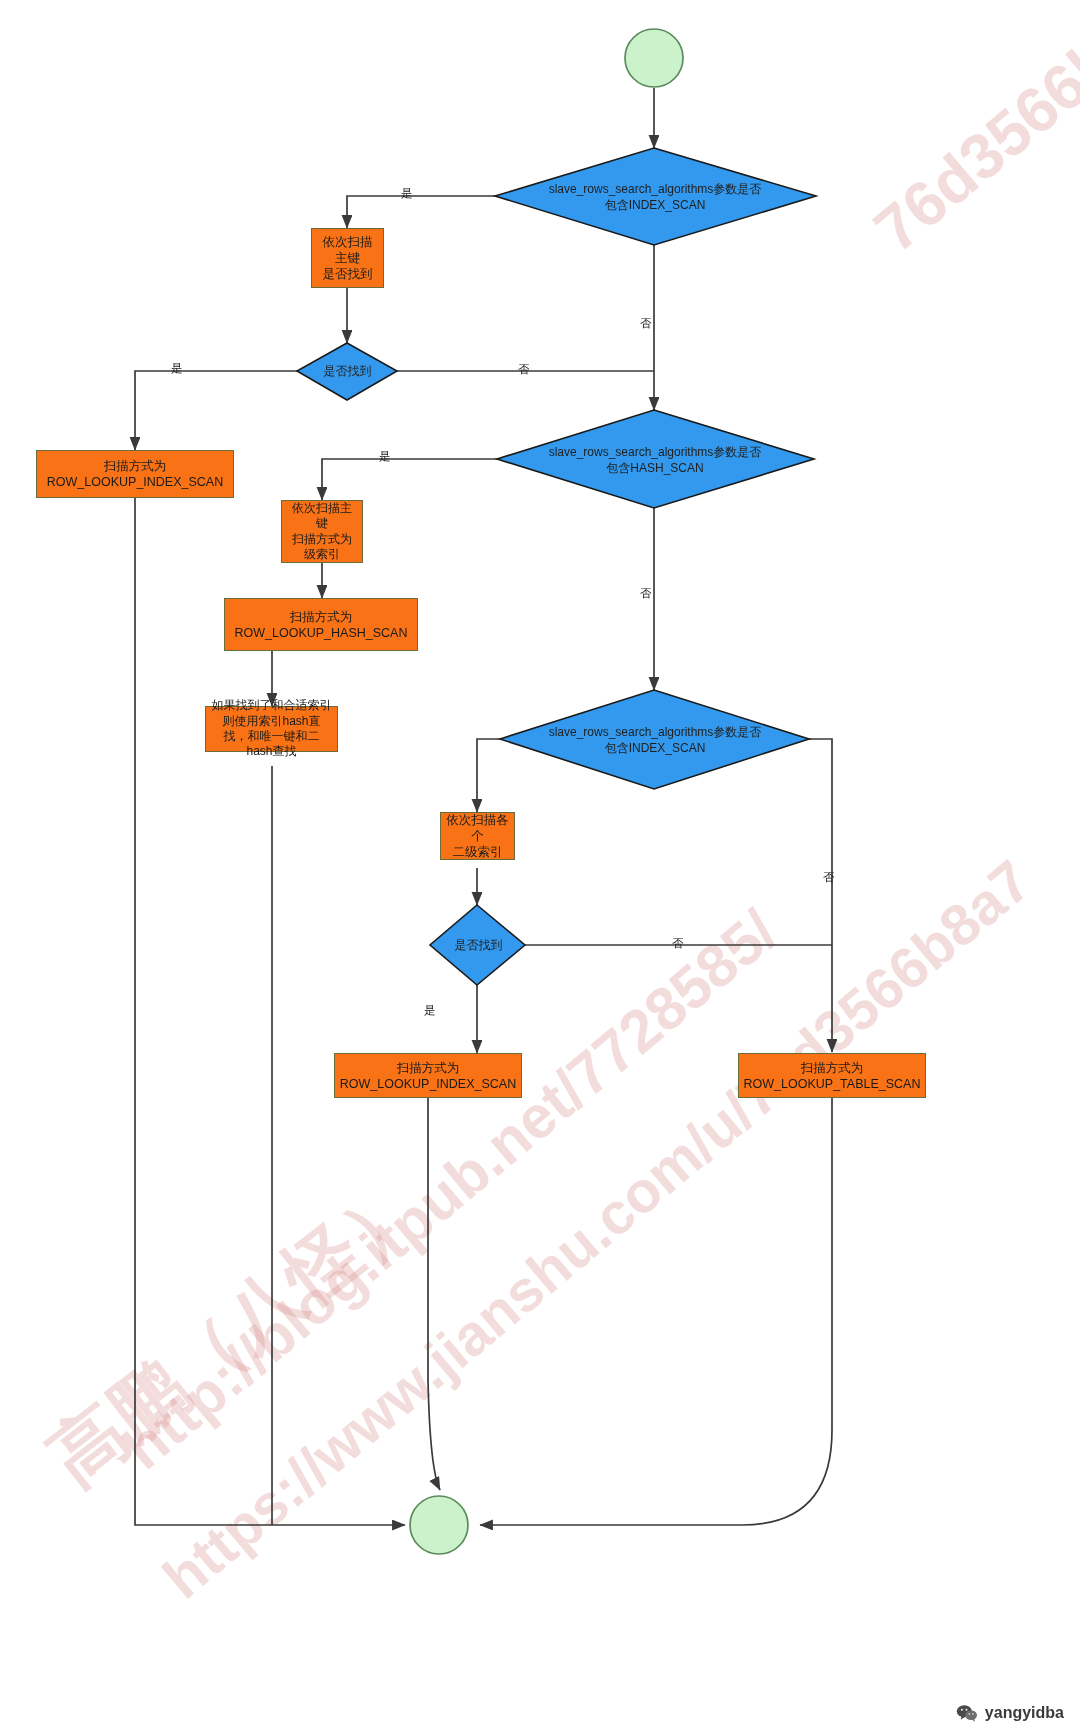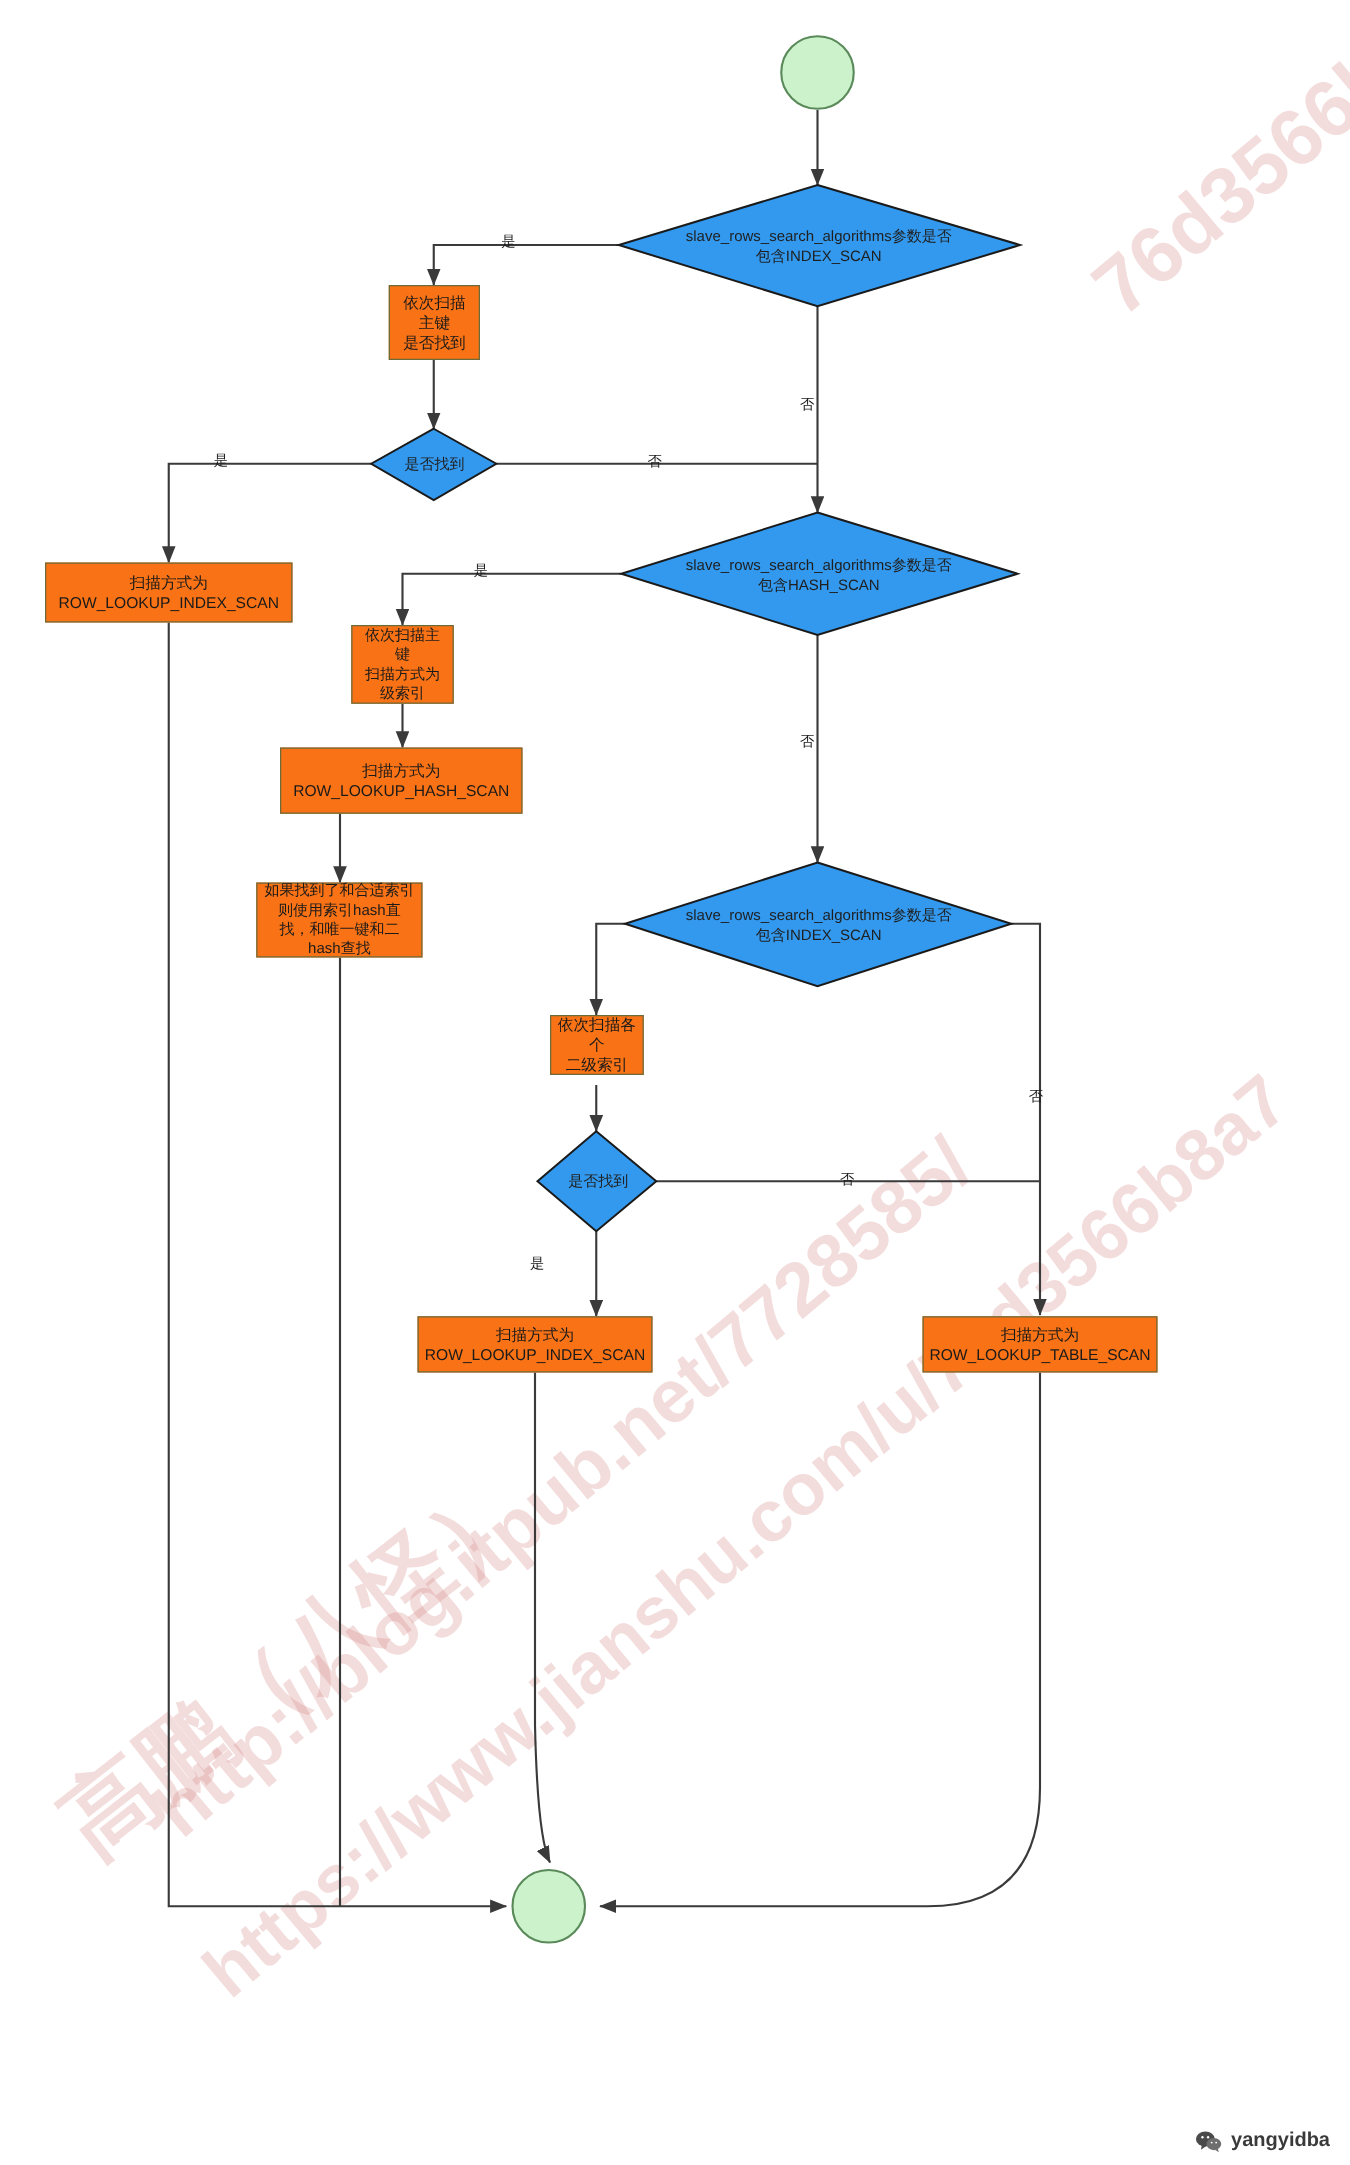--- a/index.html
+++ b/index.html
@@ -130,21 +130,21 @@
     <span>依次扫描主键</span>
     <span>扫描方式为</span>
     <span>级索引</span>
   </div>
 
   <div class="node proc" style="left:224px;top:598px;width:194px;height:53px;flex-direction:column;">
     <span>扫描方式为</span>
     <span>ROW_LOOKUP_HASH_SCAN</span>
   </div>
 
-  <div class="node proc small" style="left:205px;top:706px;width:133px;height:60px;flex-direction:column;">
+  <div class="node proc small" style="left:205px;top:706px;width:133px;height:46px;flex-direction:column;">
     <span>如果找到了和合适索引</span>
     <span>则使用索引hash直</span>
     <span>找，和唯一键和二</span>
     <span>hash查找</span>
   </div>
 
   <div class="node proc" style="left:440px;top:812px;width:75px;height:48px;flex-direction:column;">
     <span>依次扫描各个</span>
     <span>二级索引</span>
   </div>

